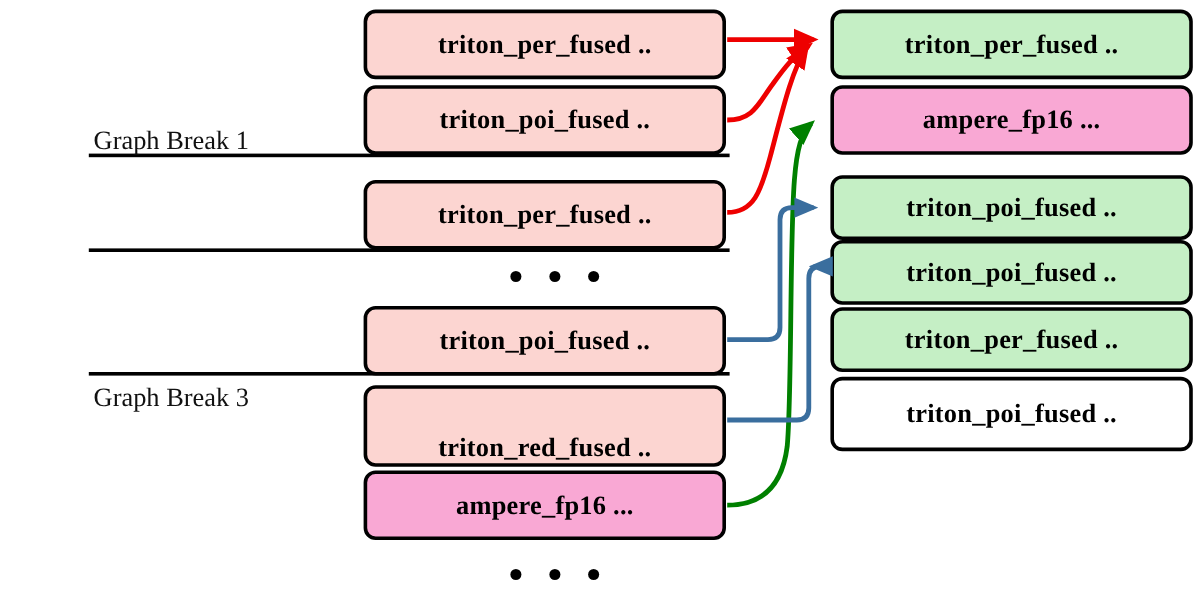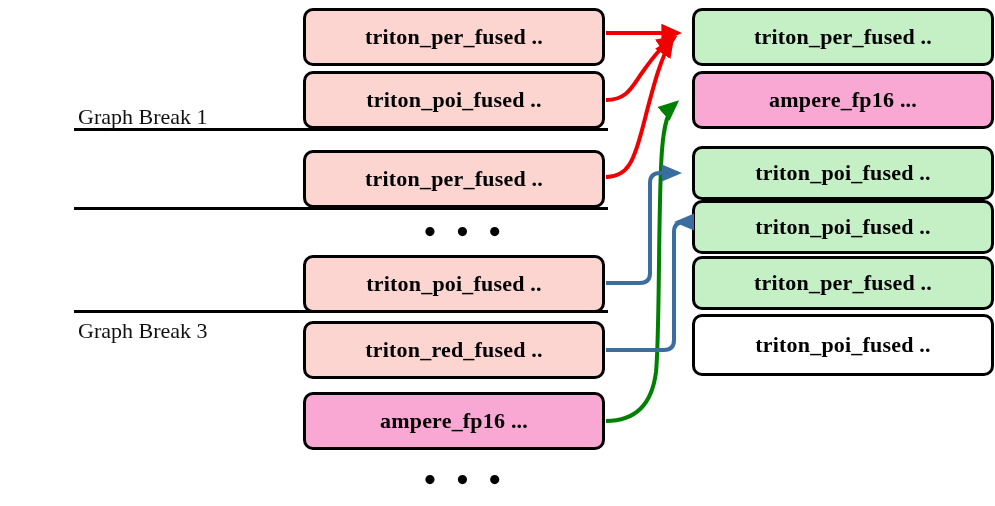--- a/index.html
+++ b/index.html
@@ -40,21 +40,21 @@
   </div>
   <div class="node pink" style="left:303px;top:71px;width:302px;height:58px;">
     <span>triton_poi_fused ..</span>
   </div>
   <div class="node pink" style="left:303px;top:150px;width:302px;height:58px;">
     <span>triton_per_fused ..</span>
   </div>
   <div class="node pink" style="left:303px;top:255px;width:302px;height:58px;">
     <span>triton_poi_fused ..</span>
   </div>
-  <div class="node pink" style="left:303px;top:321px;width:302px;height:58px;">
+  <div class="node pink" style="left:303px;top:321px;width:302px;height:68px;align-items:flex-end;">
     <span>triton_red_fused ..</span>
   </div>
   <div class="node purple" style="left:303px;top:392px;width:302px;height:58px;">
     <span>ampere_fp16 ...</span>
   </div>
 
   <div class="node green" style="left:692px;top:8px;width:302px;height:58px;">
     <span>triton_per_fused ..</span>
   </div>
   <div class="node purple" style="left:692px;top:71px;width:302px;height:58px;">

